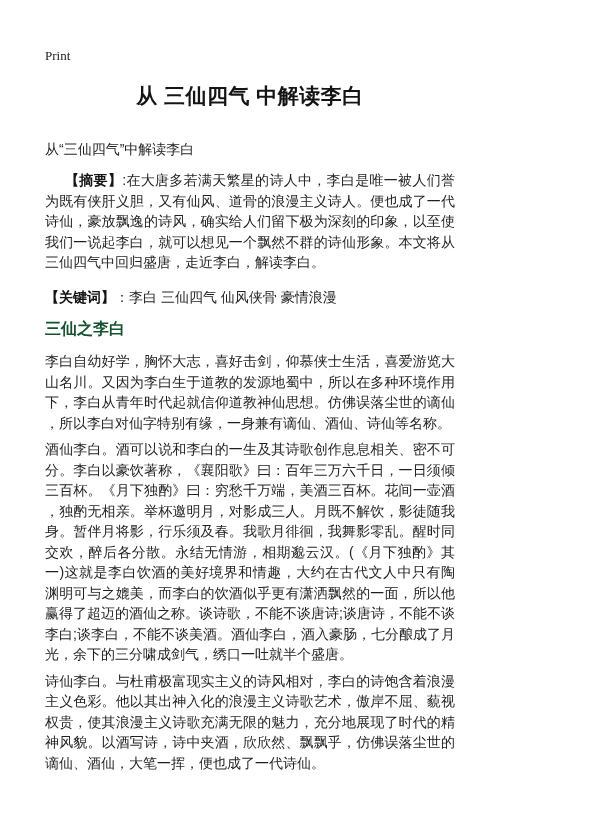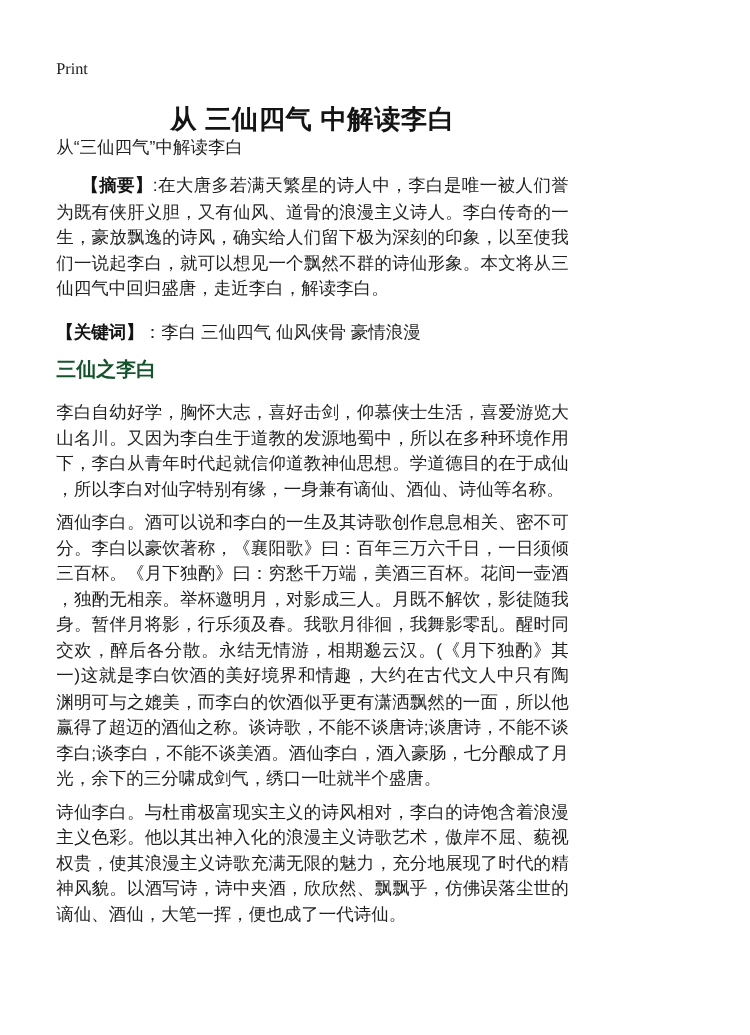--- a/index.html
+++ b/index.html
@@ -25,21 +25,21 @@
     font-family: "Liberation Serif", serif;
     font-size: 13px;
     line-height: 14px;
     color: #222222;
     display: inline-block;
   }
   h1.doc-title {
     font-size: 21px;
     font-weight: bold;
     text-align: center;
-    margin: 21px 0 0 0;
+    margin: 21px 0 32px 0;
     line-height: 22px;
     color: #141414;
     letter-spacing: 0.5px;
   }
   .subtitle {
     font-size: 14px;
     line-height: 20px;
     margin: 0 0 11px 0;
   }
   p.text {
@@ -73,26 +73,26 @@
 <body>
 
 <div class="page">
 
   <span class="print-label">Print</span>
 
   <h1 class="doc-title">从 三仙四气 中解读李白</h1>
 
   <div class="subtitle">从“三仙四气”中解读李白</div>
 
-  <p class="text abstract"><span class="label-bold">【摘要】</span><span>:</span><span>在大唐多若满天繁星的诗人中，李白是唯一被人们誉为既有侠肝义胆，又有仙风、道骨的浪漫主义诗人。李白传奇的一生，豪放飘逸的诗风，确实给人们留下极为深刻的印象，以至使我们一说起李白，就可以想见一个飘然不群的诗仙形象。本文将从三仙四气中回归盛唐，走近李白，解读李白。</span></p>
+  <p class="text abstract"><span class="label-bold">【摘要】</span><span>:</span><span>在大唐多若满天繁星的诗人中，李白是唯一被人们誉为既有侠肝义胆，又有仙风、道骨的浪漫主义诗人。便也成了一代诗仙，豪放飘逸的诗风，确实给人们留下极为深刻的印象，以至使我们一说起李白，就可以想见一个飘然不群的诗仙形象。本文将从三仙四气中回归盛唐，走近李白，解读李白。</span></p>
 
   <p class="text keywords"><span class="label-bold">【关键词】</span><span>：</span><span>李白 三仙四气 仙风侠骨 豪情浪漫</span></p>
 
   <h2 class="section-heading">三仙之李白</h2>
 
-  <p class="text">李白自幼好学，胸怀大志，喜好击剑，仰慕侠士生活，喜爱游览大山名川。又因为李白生于道教的发源地蜀中，所以在多种环境作用下，李白从青年时代起就信仰道教神仙思想。学道德目的在于成仙，所以李白对仙字特别有缘，一身兼有谪仙、酒仙、诗仙等名称。</p>
+  <p class="text">李白自幼好学，胸怀大志，喜好击剑，仰慕侠士生活，喜爱游览大山名川。又因为李白生于道教的发源地蜀中，所以在多种环境作用下，李白从青年时代起就信仰道教神仙思想。仿佛误落尘世的谪仙，所以李白对仙字特别有缘，一身兼有谪仙、酒仙、诗仙等名称。</p>
 
 
   <p class="text">酒仙李白。酒可以说和李白的一生及其诗歌创作息息相关、密不可分。李白以豪饮著称，《襄阳歌》曰：百年三万六千日，一日须倾三百杯。《月下独酌》曰：穷愁千万端，美酒三百杯。花间一壶酒，独酌无相亲。举杯邀明月，对影成三人。月既不解饮，影徒随我身。暂伴月将影，行乐须及春。我歌月徘徊，我舞影零乱。醒时同交欢，醉后各分散。永结无情游，相期邈云汉。(《月下独酌》其一)这就是李白饮酒的美好境界和情趣，大约在古代文人中只有陶渊明可与之媲美，而李白的饮酒似乎更有潇洒飘然的一面，所以他赢得了超迈的酒仙之称。谈诗歌，不能不谈唐诗;谈唐诗，不能不谈李白;谈李白，不能不谈美酒。酒仙李白，酒入豪肠，七分酿成了月光，余下的三分啸成剑气，绣口一吐就半个盛唐。</p>
 
   <p class="text">诗仙李白。与杜甫极富现实主义的诗风相对，李白的诗饱含着浪漫主义色彩。他以其出神入化的浪漫主义诗歌艺术，傲岸不屈、藐视权贵，使其浪漫主义诗歌充满无限的魅力，充分地展现了时代的精神风貌。以酒写诗，诗中夹酒，欣欣然、飘飘乎，仿佛误落尘世的谪仙、酒仙，大笔一挥，便也成了一代诗仙。</p>
 
 </div>
 
 </body></html>

